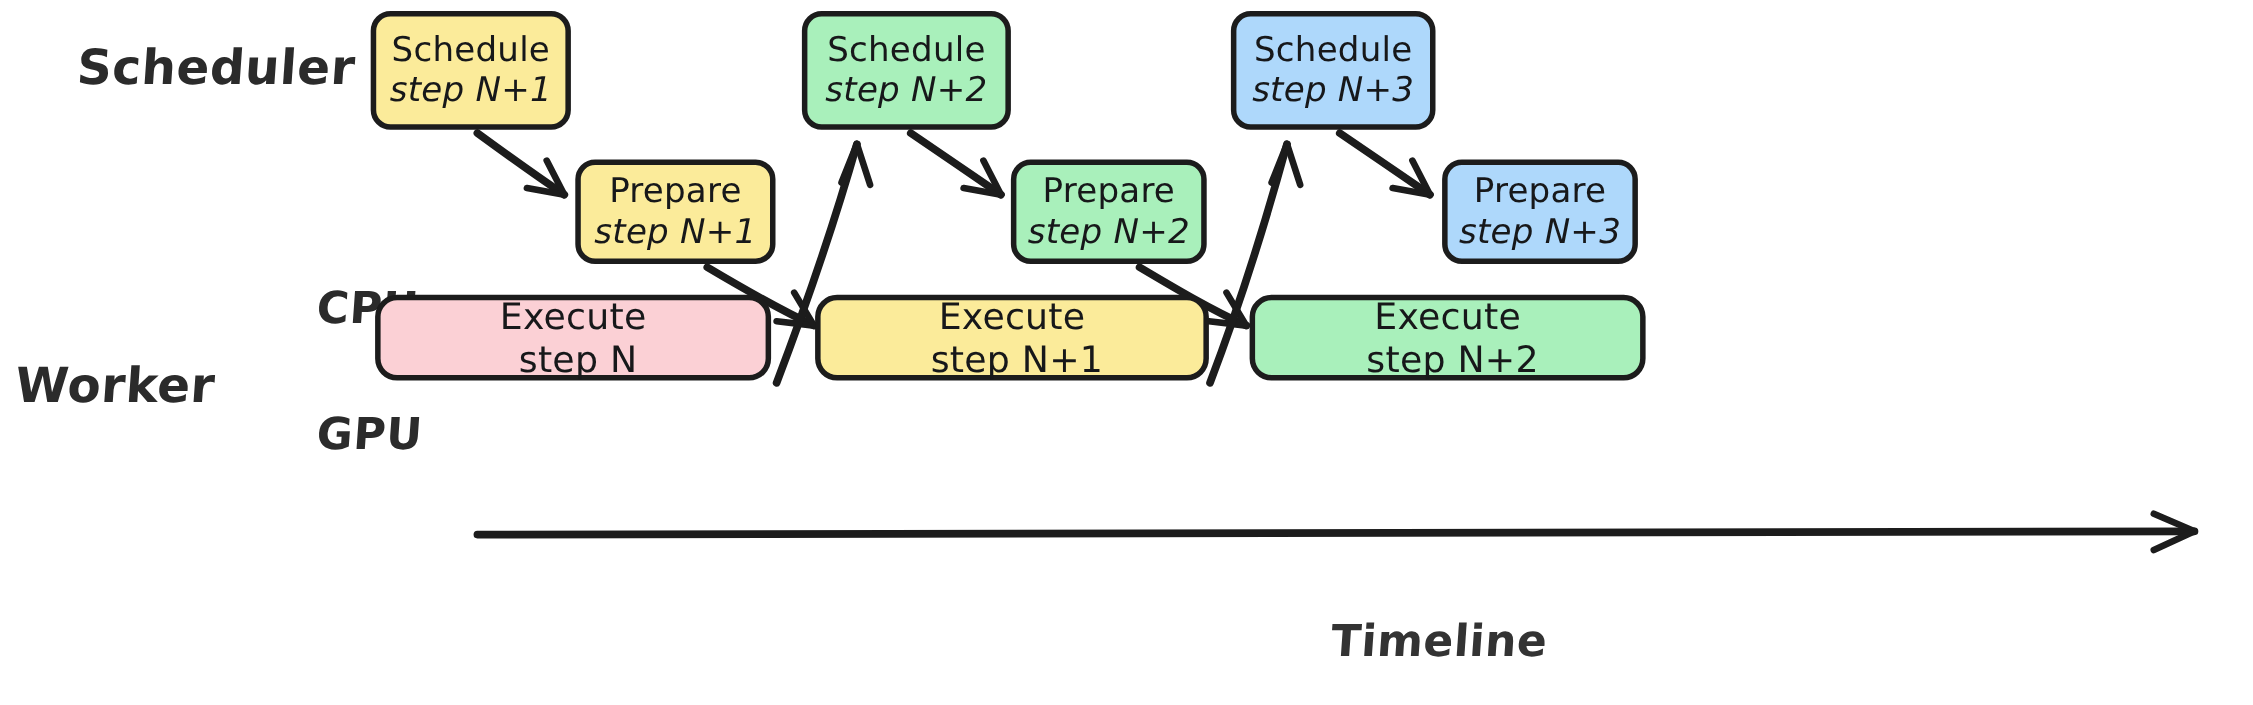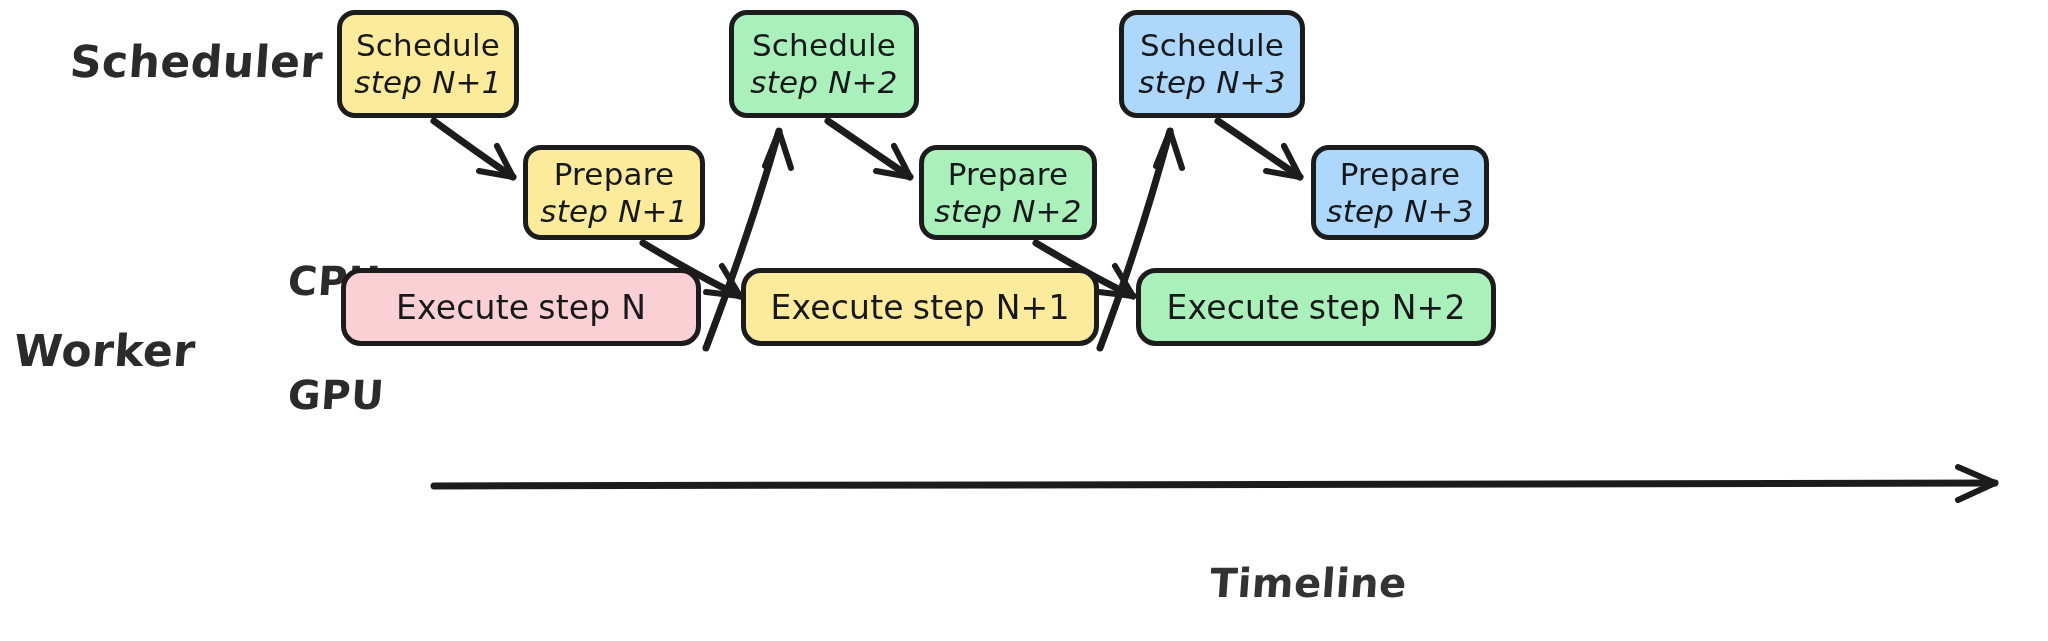--- a/index.html
+++ b/index.html
@@ -68,20 +68,21 @@
     border: 5px solid #1c1c1c;
     border-radius: 20px;
     display: flex;
     align-items: center;
     justify-content: center;
     color: #17181a;
     font-family: "DejaVu Sans", sans-serif;
     font-size: 33px;
     white-space: nowrap;
     letter-spacing: 0.2px;
+    flex-direction: column;
   }
   .bar .stepname { padding-left: 9px; }
 
   
   .c-yellow { background: #fbeb9a; }
   .c-green  { background: #a9f0bb; }
   .c-blue   { background: #aed8fb; }
   .c-pink   { background: #fbd0d5; }
 
   

